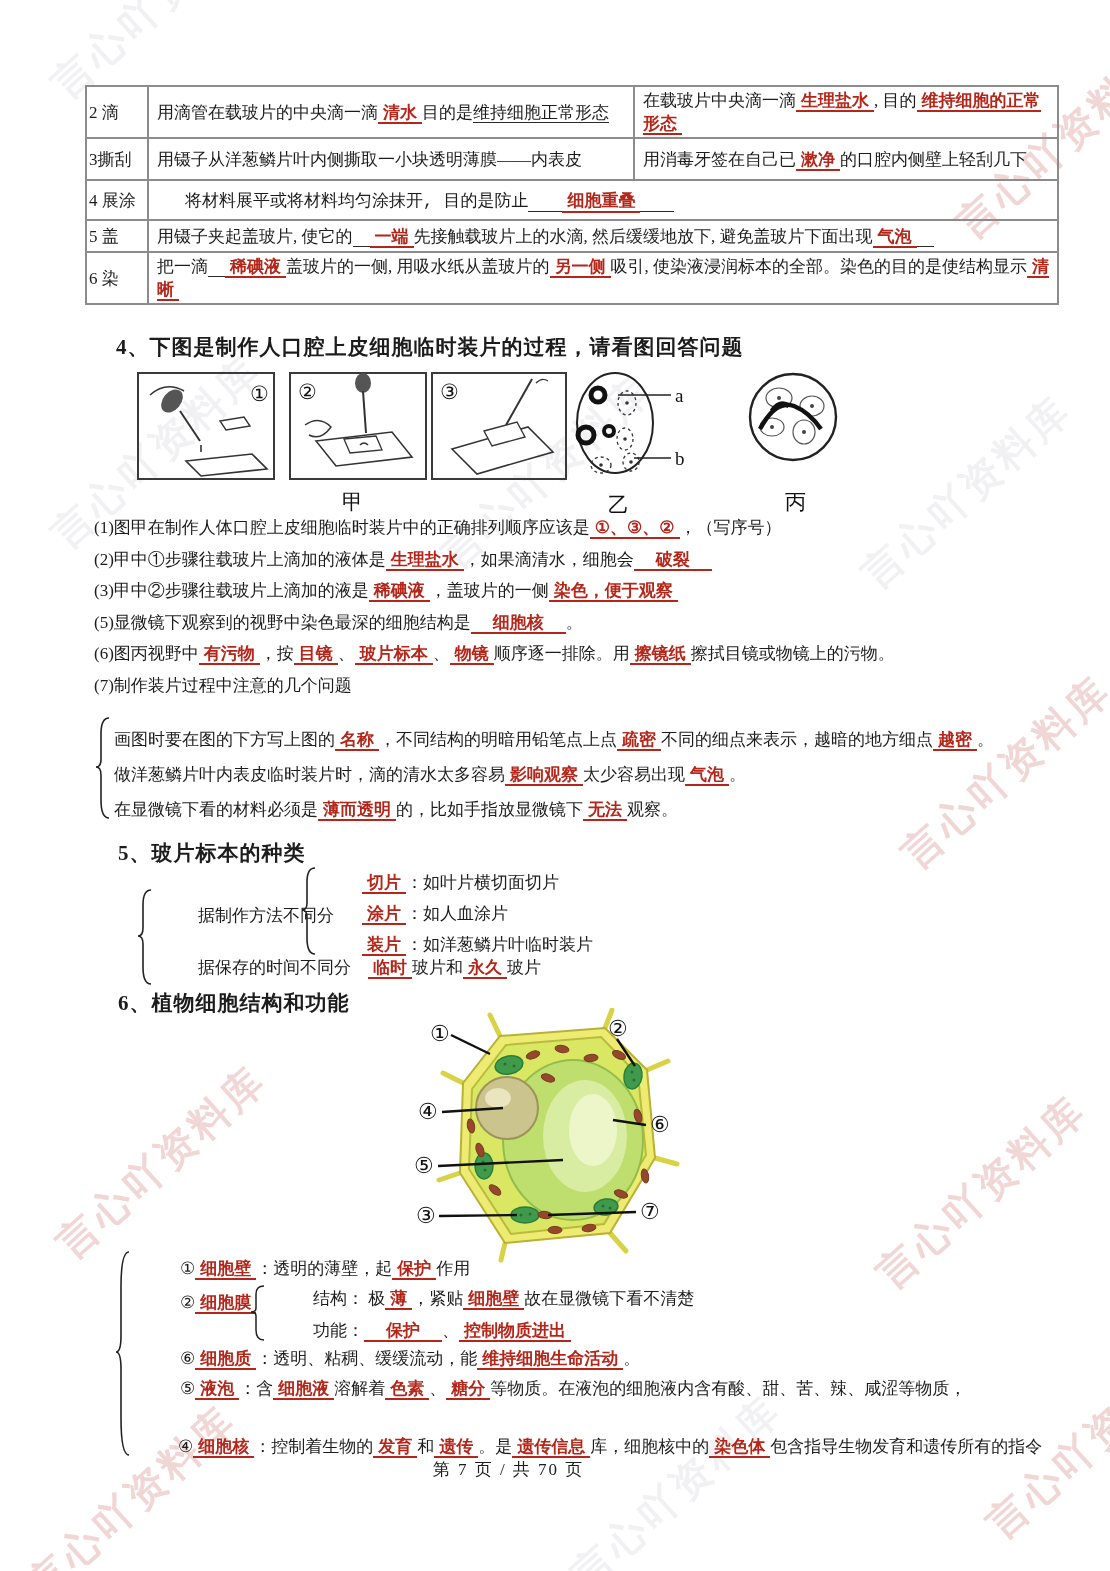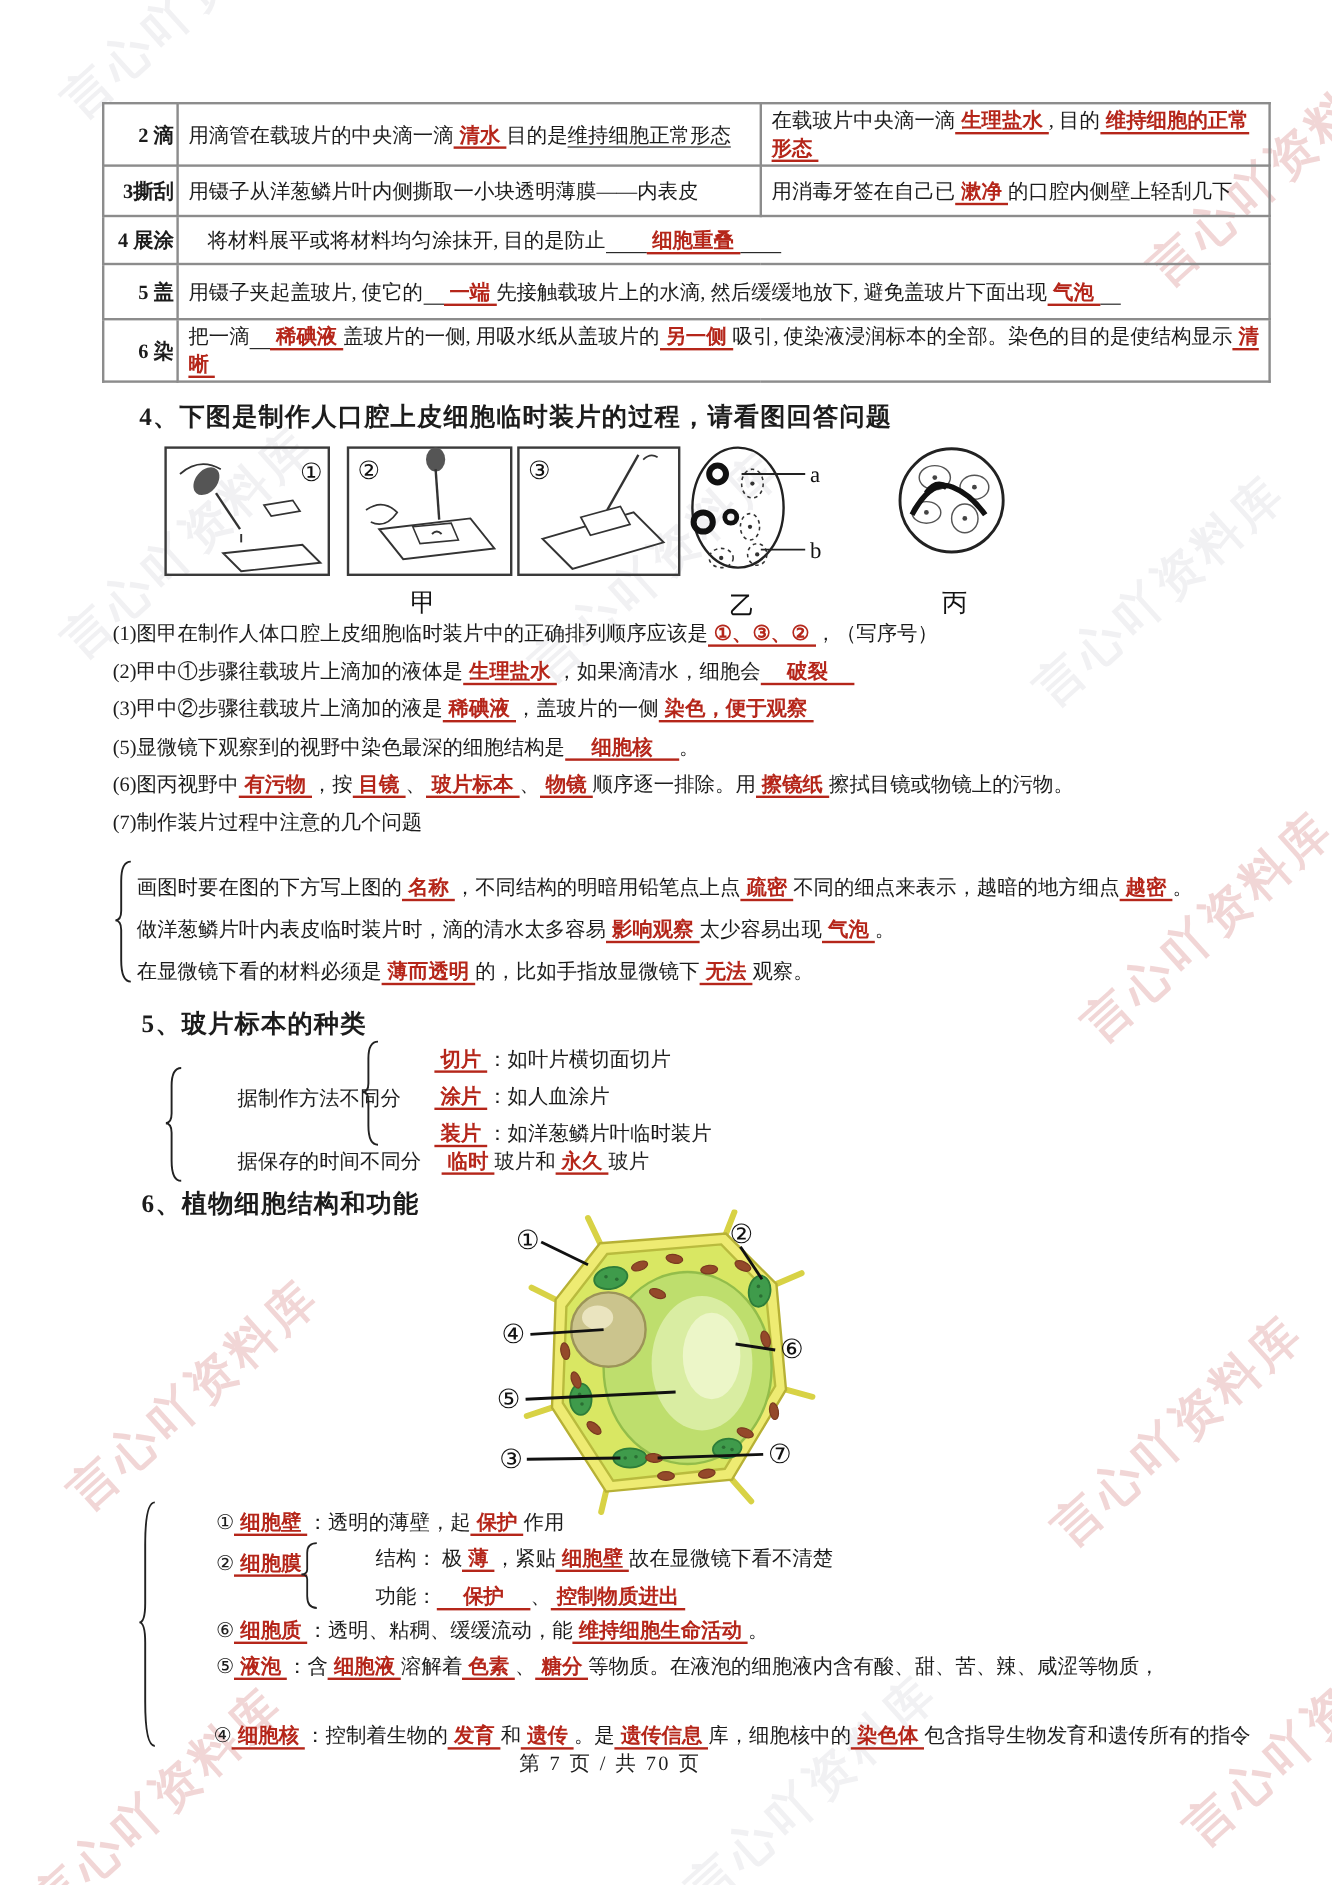--- a/index.html
+++ b/index.html
@@ -7,22 +7,22 @@
         font-family:"Liberation Serif","DejaVu Serif",serif;color:#1c1c1c;font-size:17px;}
   
   .wm{position:absolute;transform:rotate(-42deg);transform-origin:left top;
       font-weight:bold;font-size:40px;letter-spacing:4px;white-space:nowrap;
       color:rgba(219,146,146,0.38);pointer-events:none;z-index:0;}
   .wm.faint{color:rgba(186,186,196,0.20);}
   
   table.proc{position:absolute;left:85px;top:85px;border-collapse:collapse;z-index:2;
       width:972px;table-layout:fixed;font-size:17px;}
   table.proc td{border:2px solid #8c8c8c;padding:2px 8px;vertical-align:middle;overflow:hidden;}
-  table.proc td.lbl{text-align:right;padding:0 2px;font-weight:bold;}
-  table.proc td.indent{padding-left:24px;}
+  table.proc td.lbl{text-align:left;padding:0 2px;}
+  table.proc td.indent{padding-left:36px;font-family:Liberation Mono, monospace;}
   
   .seg-p{}
   .seg-r{color:#b5261a;font-weight:bold;border-bottom:2px solid #b5261a;padding:0 5px;}
   .seg-b{border-bottom:1.5px solid #2a2a2a;}
   .seg-g{border-bottom:1.5px solid #2a2a2a;white-space:pre;}
   .line{position:absolute;white-space:nowrap;z-index:2;line-height:26px;margin-left:40px;}
   .h{font-weight:bold;font-size:21px;letter-spacing:1px;}
   .qblock{position:absolute;left:94px;top:512px;z-index:2;}
   .qblock .qline{white-space:nowrap;line-height:31.5px;}
   .nblock{position:absolute;left:114px;top:722px;z-index:2;}
@@ -64,21 +64,21 @@
     </tr>
     <tr style="height:42px">
       <td class="lbl">3撕刮</td>
       <td><span class="seg-p">用镊子从洋葱鳞片叶内侧撕取一小块透明薄膜——内表皮</span></td>
       <td><span class="seg-p">用消毒牙签在自己已</span><span class="seg-r">漱净</span><span class="seg-p">的口腔内侧壁上轻刮几下</span></td>
     </tr>
     <tr style="height:40px">
       <td class="lbl">4 展涂</td>
       <td colspan="2" class="indent"><span class="seg-p">将材料展平或将材料均匀涂抹开, 目的是防止</span><span class="seg-g">　　</span><span class="seg-r">细胞重叠</span><span class="seg-g">　　</span></td>
     </tr>
-    <tr style="height:46px">
+    <tr style="height:32px">
       <td class="lbl">5 盖</td>
       <td colspan="2"><span class="seg-p">用镊子夹起盖玻片, 使它的</span><span class="seg-g">　</span><span class="seg-r">一端</span><span class="seg-p">先接触载玻片上的水滴, 然后缓缓地放下, 避免盖玻片下面出现</span><span class="seg-r">气泡</span><span class="seg-g">　</span></td>
     </tr>
     <tr style="height:44px">
       <td class="lbl">6 染</td>
       <td colspan="2"><span class="seg-p">把一滴</span><span class="seg-g">　</span><span class="seg-r">稀碘液</span><span class="seg-p">盖玻片的一侧, 用吸水纸从盖玻片的</span><span class="seg-r">另一侧</span><span class="seg-p">吸引, 使染液浸润标本的全部。染色的目的是使结构显示</span><span class="seg-r">清晰</span></td>
     </tr>
   </tbody>
     </table>
 

